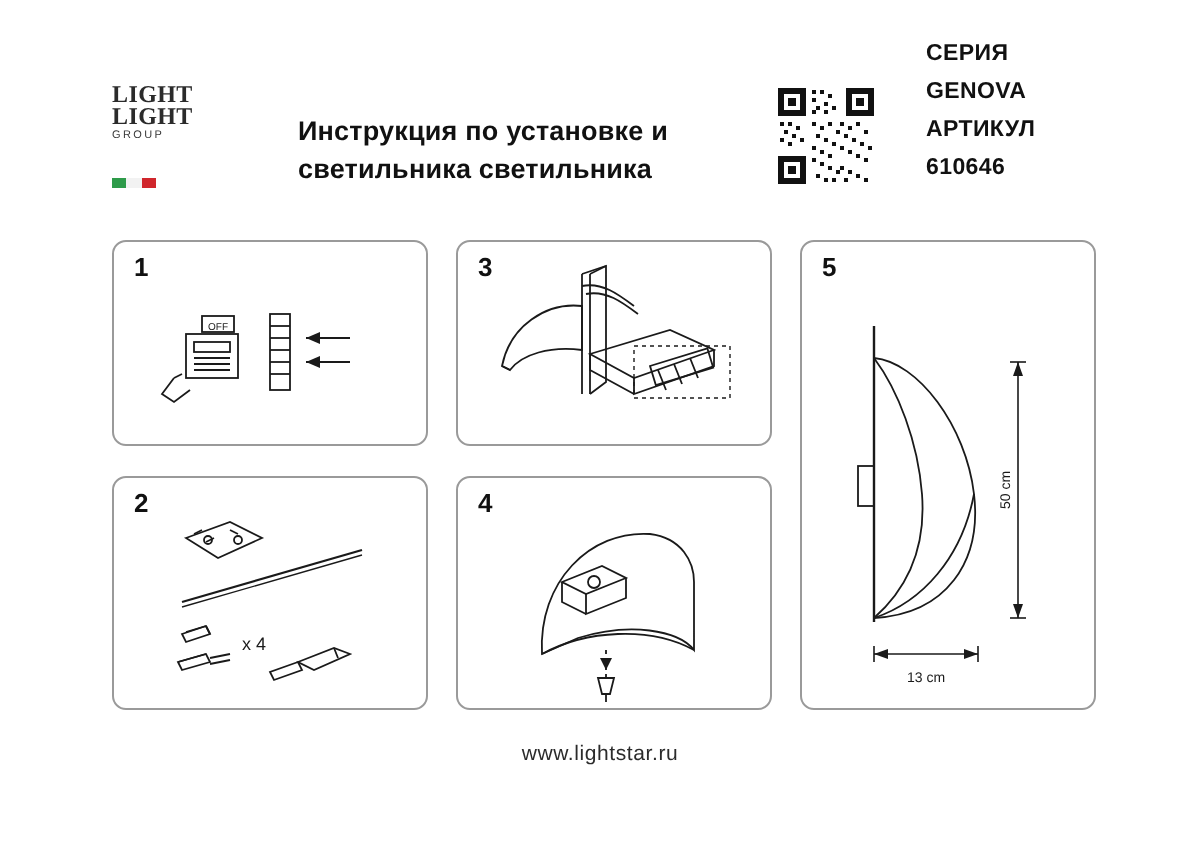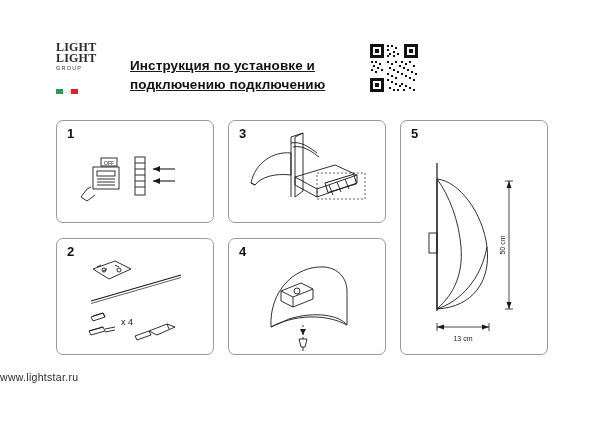--- a/index.html
+++ b/index.html
@@ -58,24 +58,23 @@
     width: 22px;
     height: 5px;
     display: flex;
   }
   .flag span { flex: 1 1 auto; }
   .flag .g { background: #2e9b4a; }
   .flag .w { background: #f2f2f2; }
   .flag .r { background: #d0262c; }
 
   .title-block {
-    margin-left: 12px;
+    margin-left: 31px;
     flex: 0 0 auto;
     width: 232px;
-    text-decoration: underline;
   }
   .title-line {
     font-size: 13.5px;
     font-weight: bold;
     line-height: 19px;
     color: #111;
     letter-spacing: .1px;
   }
   .qr {
     margin-left: 6px;
@@ -121,21 +120,21 @@
   #panel-5 { left: 400px; top: 120px; width: 148px; height: 235px; }
 
   .panel svg { position: absolute; left: 0; top: 0; }
 
   
   .footer {
     position: absolute;
     left: 0;
     top: 371px;
     width: 600px;
-    text-align: left;
+    text-align: center;
     font-size: 10.5px;
     color: #2b2b2b;
     letter-spacing: .3px;
   }
 </style>
 </head>
 <body>
 
 <div class="page">
 
@@ -147,21 +146,21 @@
       <div class="logo-sub">GROUP</div>
       <div class="flag">
         <span class="g"></span>
           <span class="w"></span>
           <span class="r"></span>
       </div>
     </div>
 
     <div class="title-block">
       <div class="title-line">Инструкция по установке и</div>
-      <div class="title-line">подключению подключению</div>
+      <div class="title-line">светильника светильника</div>
     </div>
 
     <div class="qr">
       <svg width="52" height="52" viewBox="0 0 52 52">
         <rect x="0" y="0" width="52" height="52" fill="#ffffff"></rect>
         <g fill="#111111">
           <rect x="2" y="2" width="14" height="14"></rect>
           <rect x="36" y="2" width="14" height="14"></rect>
           <rect x="2" y="36" width="14" height="14"></rect>
         </g>
@@ -224,20 +223,24 @@
           <rect x="33" y="41" width="2" height="2"></rect>
             <rect x="37" y="43" width="2" height="2"></rect>
           <rect x="41" y="45" width="2" height="2"></rect>
             <rect x="45" y="47" width="2" height="2"></rect>
           <rect x="29" y="47" width="2" height="2"></rect>
             <rect x="35" y="47" width="2" height="2"></rect>
         </g>
       </svg>
     </div>
 
+    <div class="series-block">
+      <div class="series-line">СЕРИЯ GENOVA</div>
+      <div class="series-line">АРТИКУЛ 610646</div>
+    </div>
   </div>
 
   <div class="panel" id="panel-1">
     <div class="step-num">1</div>
     <svg width="158" height="103" viewBox="0 0 158 103">
       <g stroke="#1a1a1a" fill="none" stroke-width="0.9">
 
         <rect x="36" y="46" width="26" height="22"></rect>
         <rect x="40" y="50" width="18" height="5"></rect>
         <line x1="40" y1="58" x2="58" y2="58"></line>

